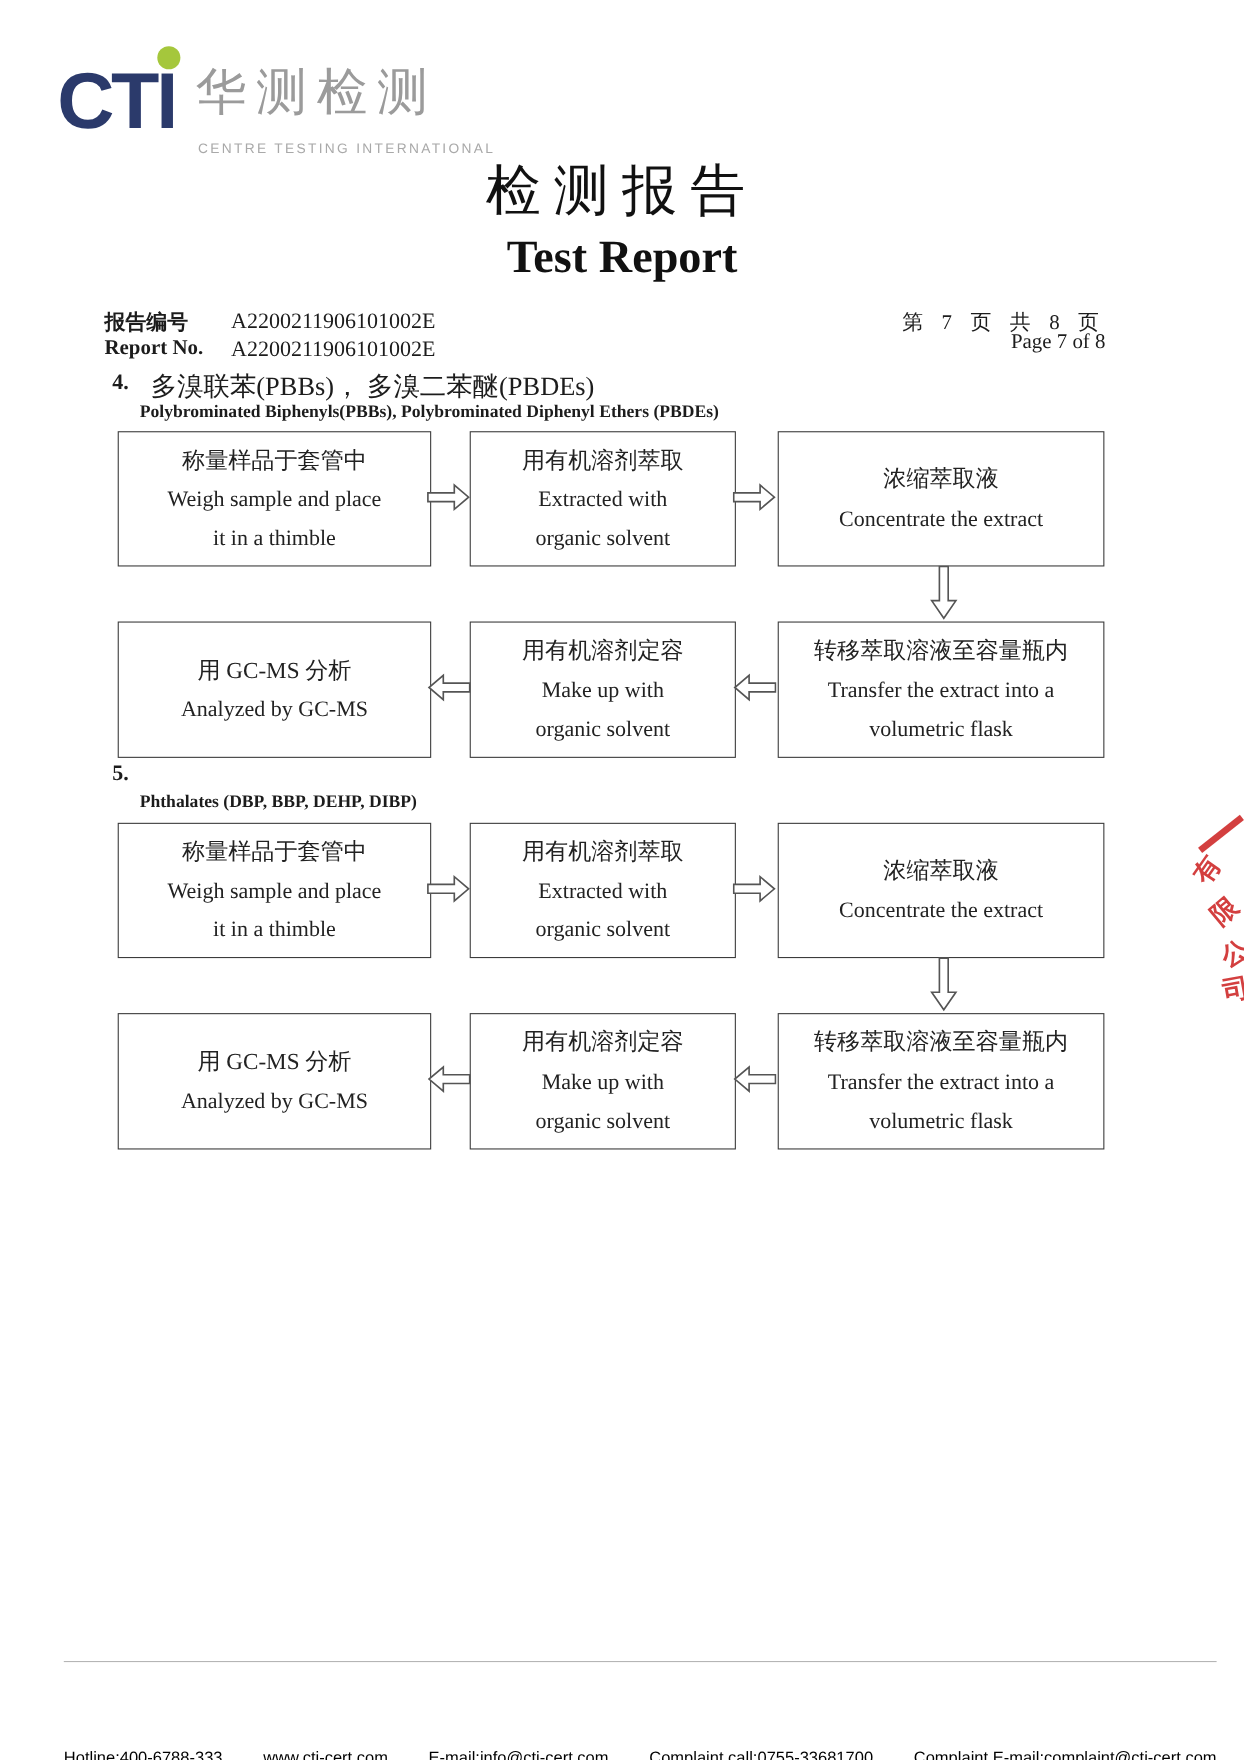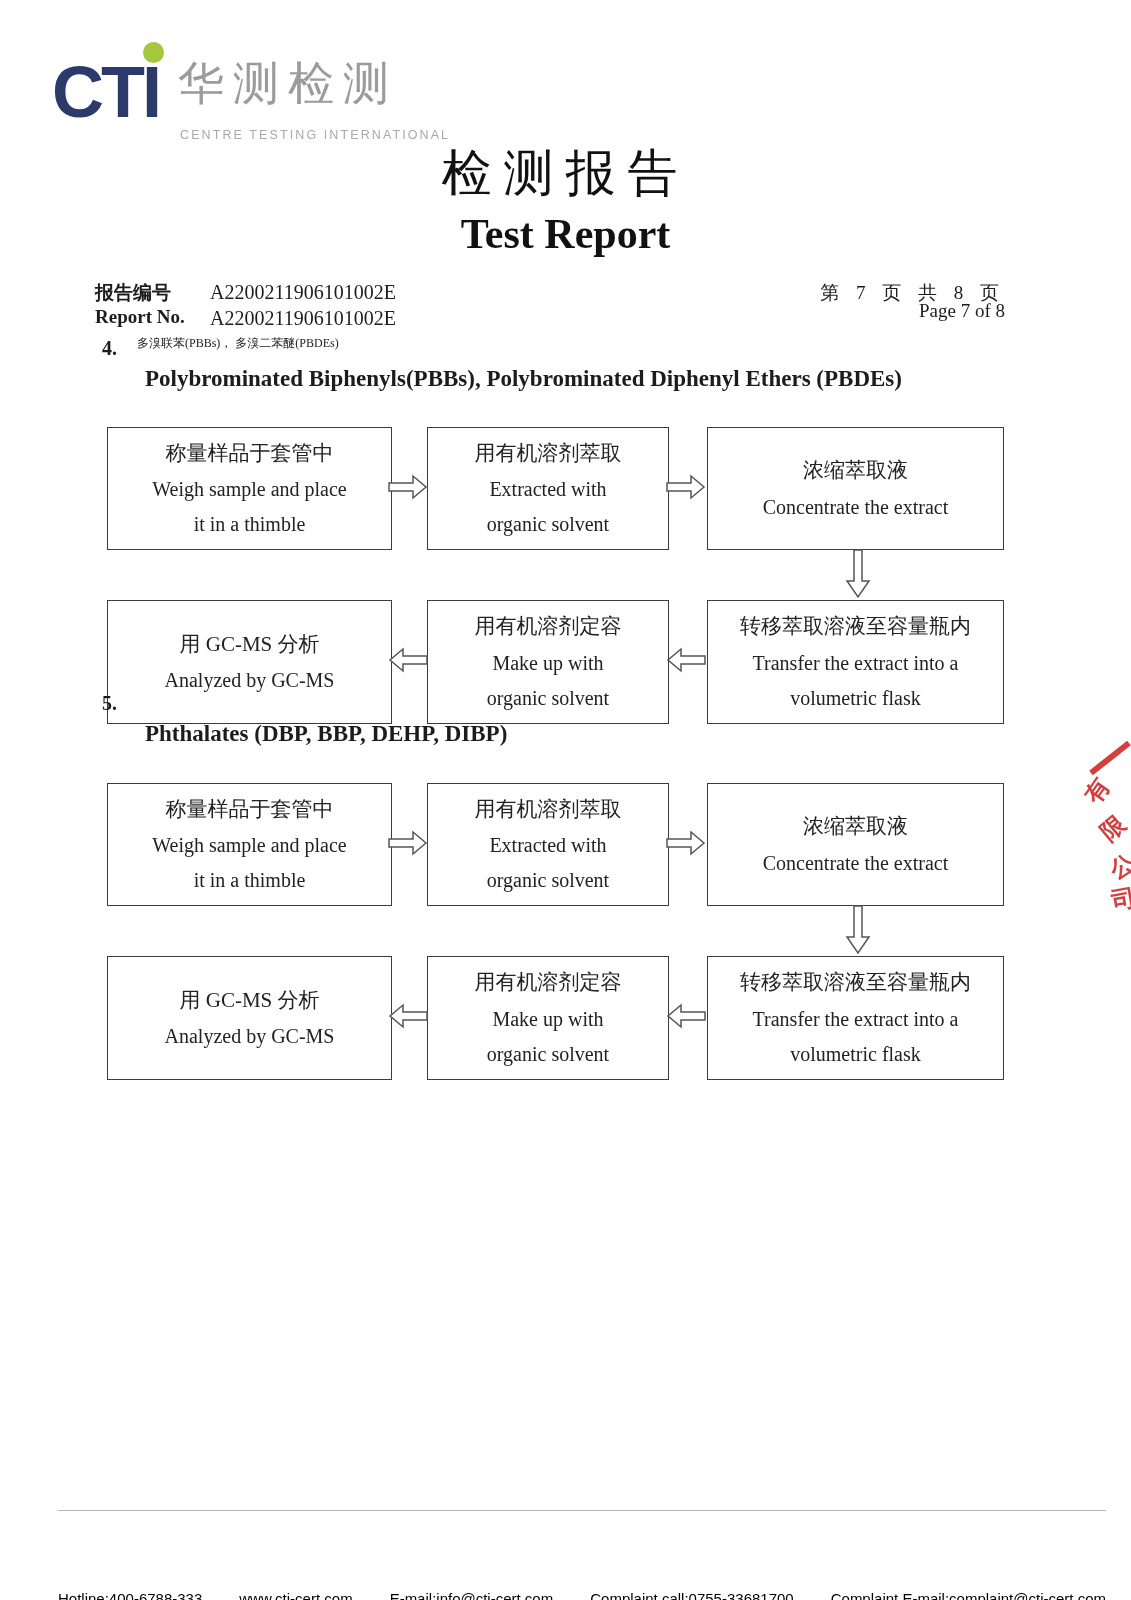--- a/index.html
+++ b/index.html
@@ -23,24 +23,24 @@
     font-size:42px;font-weight:bold;color:#111;}
   
   .lbl-cn{position:absolute;left:95px;top:280px;font-size:19px;font-weight:bold;}
   .val-1{position:absolute;left:210px;top:281px;font-size:20px;}
   .lbl-en{position:absolute;left:95px;top:306px;font-size:19px;font-weight:bold;}
   .val-2{position:absolute;left:210px;top:307px;font-size:20px;}
   .page-cn{position:absolute;right:126px;top:280px;font-size:19px;letter-spacing:6px;}
   .page-en{position:absolute;right:126px;top:300px;font-size:19px;}
   
   .sec-num{position:absolute;left:102px;font-size:20px;font-weight:bold;}
-  .sec-cn{position:absolute;left:137px;font-size:12px;}
-  .sec-en{position:absolute;left:145px;font-size:23px;font-weight:bold;}
+  .sec-cn{position:absolute;left:137px;font-size:24px;}
+  .sec-en{position:absolute;left:127px;font-size:16px;font-weight:bold;}
   
-  .chart{position:absolute;left:0;width:1131px;height:296px;margin-top:35px;}
+  .chart{position:absolute;left:0;width:1131px;height:296px;}
   .fbox{position:absolute;height:121px;border:1.5px solid #3c3c3c;background:#fff;
     display:flex;flex-direction:column;justify-content:center;align-items:center;
     row-gap:13px;text-align:center;}
   .fbox .ln{display:block;font-size:20px;line-height:1.1;color:#222;}
   .fbox .cn{font-size:21px;}
   .fbox .ln:empty{display:none;}
   .c1{left:107px;width:283px;}
   .c2{left:427px;width:240px;}
   .c3{left:707px;width:295px;}
   .r2{top:173px;height:122px;}

